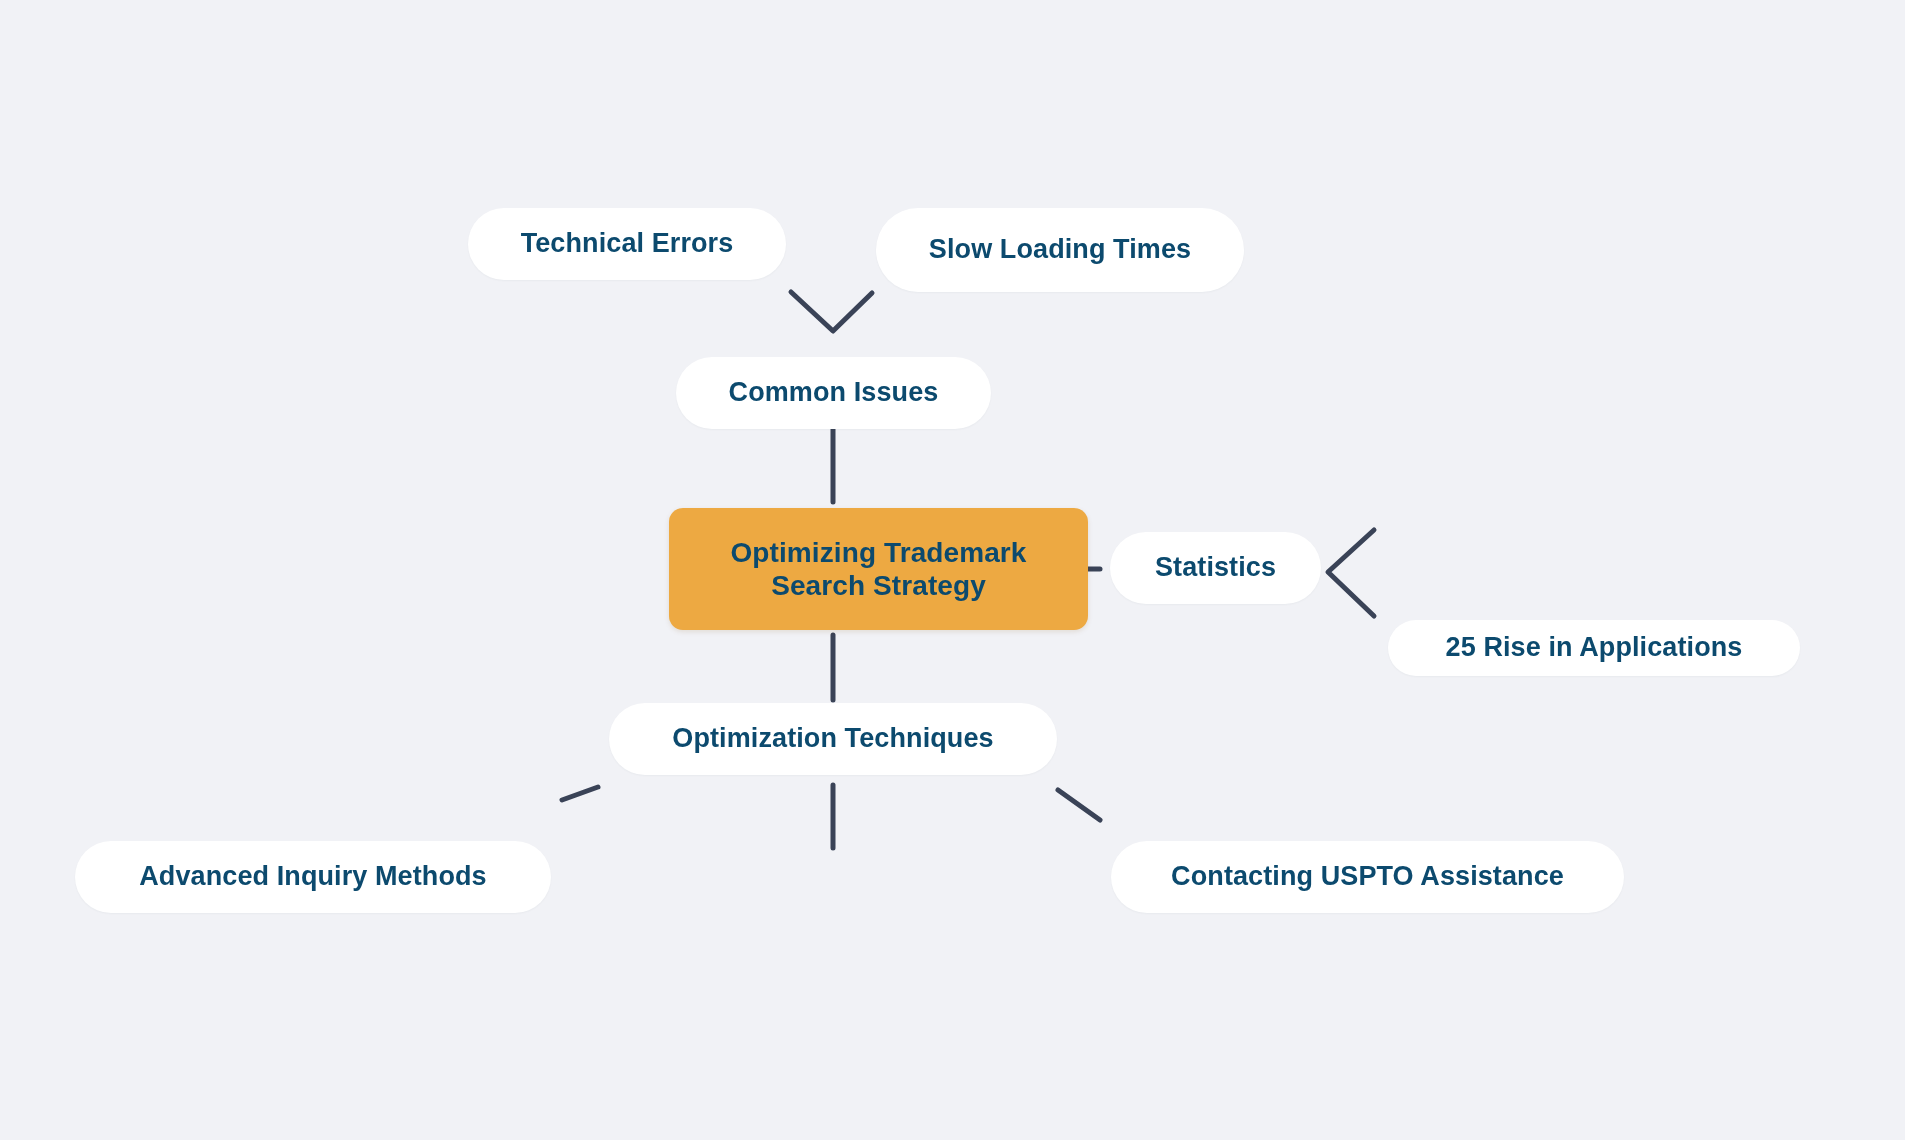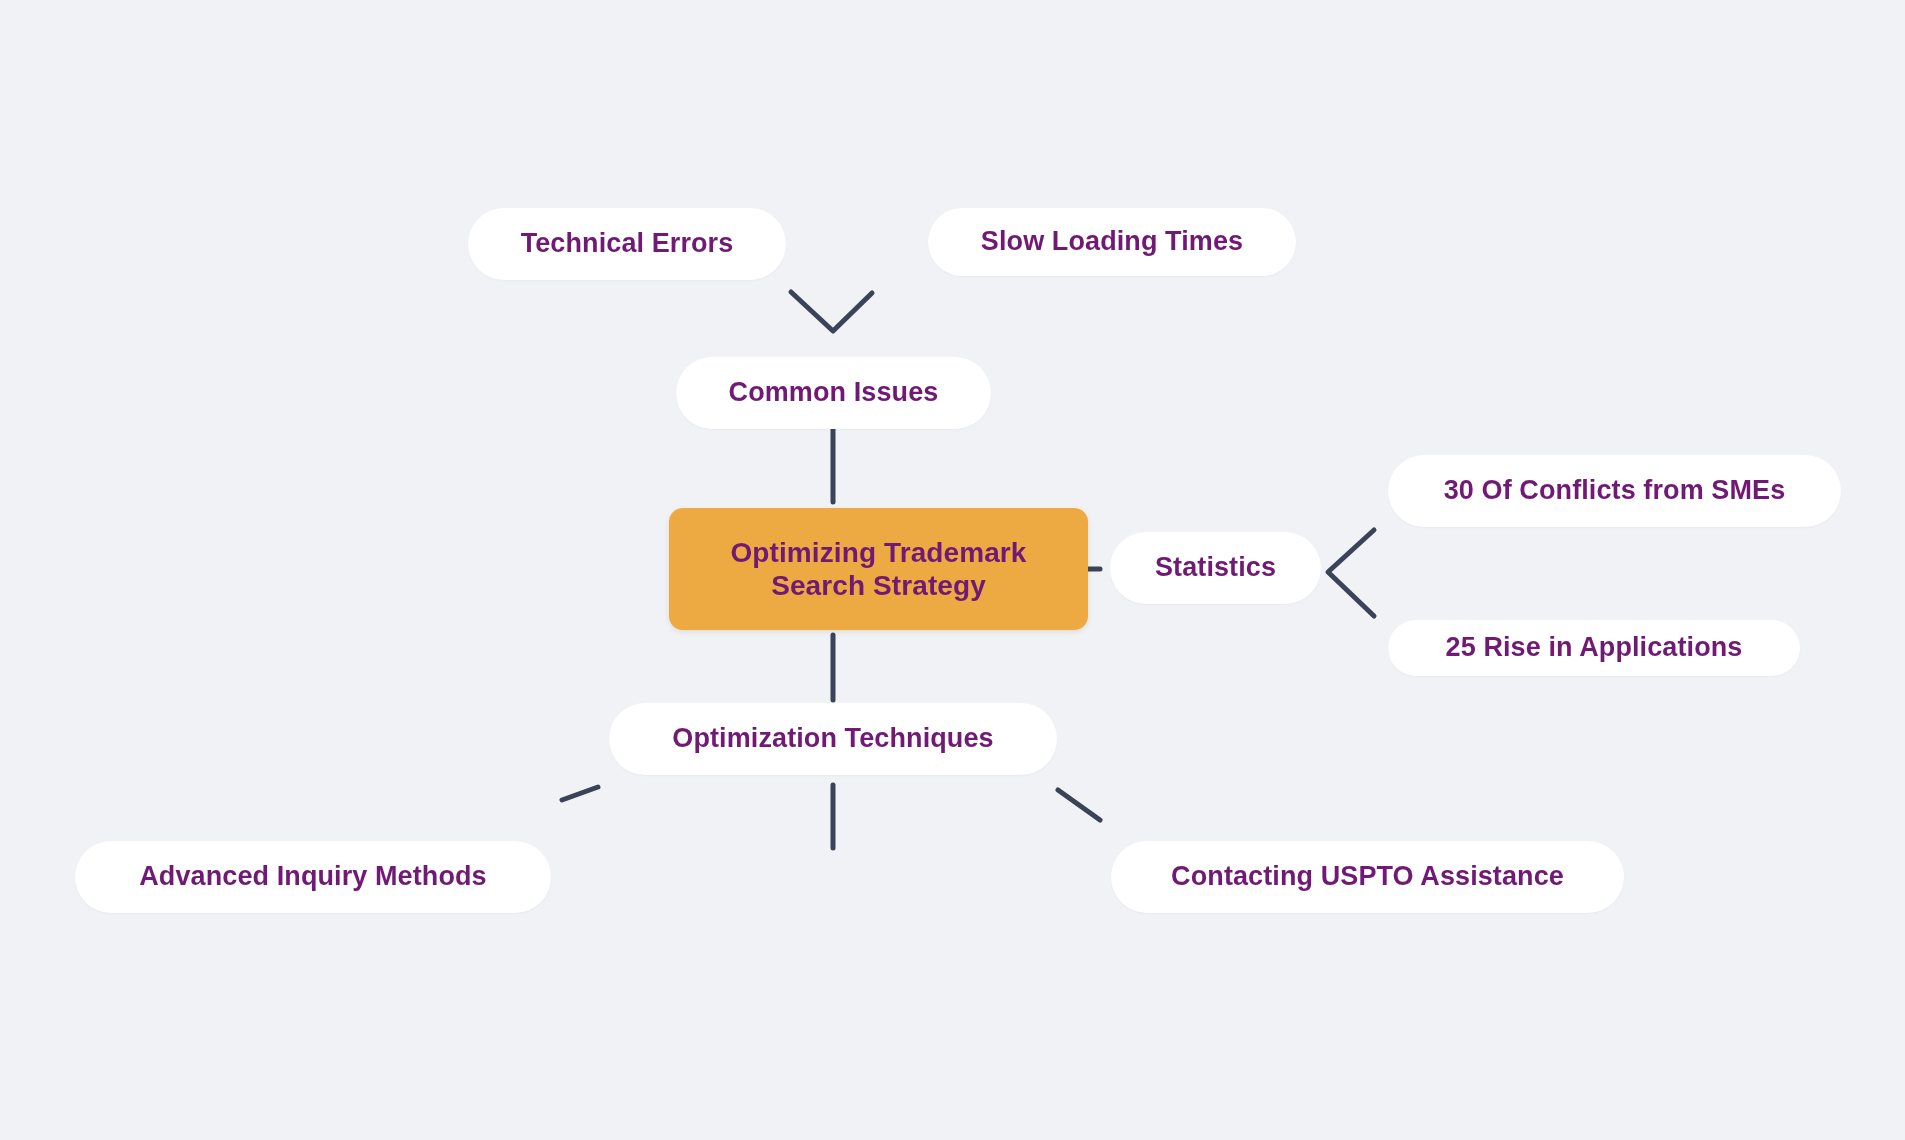--- a/index.html
+++ b/index.html
@@ -28,21 +28,21 @@
     pointer-events: none;
   }
   .node {
     position: absolute;
     display: flex;
     align-items: center;
     justify-content: center;
     box-sizing: border-box;
     border-radius: 999px;
     background: #ffffff;
-    color: #701a75;
+    color: #0c4a6e;
     font-weight: bold;
     letter-spacing: 0.1px;
     text-align: center;
     line-height: 1.18;
     white-space: nowrap;
     box-shadow: 0 1px 2px rgba(32, 40, 60, 0.04);
   }
   .node-root {
     background: #eda942;
     border-radius: 14px;
@@ -69,39 +69,36 @@
       <line x1="562" y1="800" x2="598" y2="787"></line>
       <line x1="833" y1="785" x2="833" y2="848"></line>
       <line x1="1058" y1="790" x2="1100" y2="820"></line>
     </g>
   </svg>
 
   <div class="node node-leaf" style="left:468px; top:208px; width:318px; height:72px;">
     <span>Technical Errors</span>
   </div>
 
-  <div class="node node-leaf" style="left:928px; top:208px; width:368px; height:68px;">
+  <div class="node node-leaf" style="left:876px; top:208px; width:368px; height:84px;">
     <span>Slow Loading Times</span>
   </div>
 
   <div class="node node-branch" style="left:676px; top:357px; width:315px; height:72px;">
     <span>Common Issues</span>
   </div>
 
   <div class="node node-root" style="left:624px; top:508px; width:419px; height:122px; padding:0 26px;">
     <span>Optimizing Trademark Search Strategy</span>
   </div>
 
   <div class="node node-branch" style="left:1110px; top:532px; width:211px; height:72px;justify-content:center;">
     <span>Statistics</span>
   </div>
 
-  <div class="node node-leaf" style="left:1388px; top:455px; width:453px; height:72px;">
-    <span>30 Of Conflicts from SMEs</span>
-  </div>
 
   <div class="node node-leaf" style="left:1388px; top:620px; width:412px; height:56px;">
     <span>25 Rise in Applications</span>
   </div>
 
   <div class="node node-branch" style="left:609px; top:703px; width:448px; height:72px;">
     <span>Optimization Techniques</span>
   </div>
 
   <div class="node node-leaf" style="left:75px; top:841px; width:476px; height:72px;">

